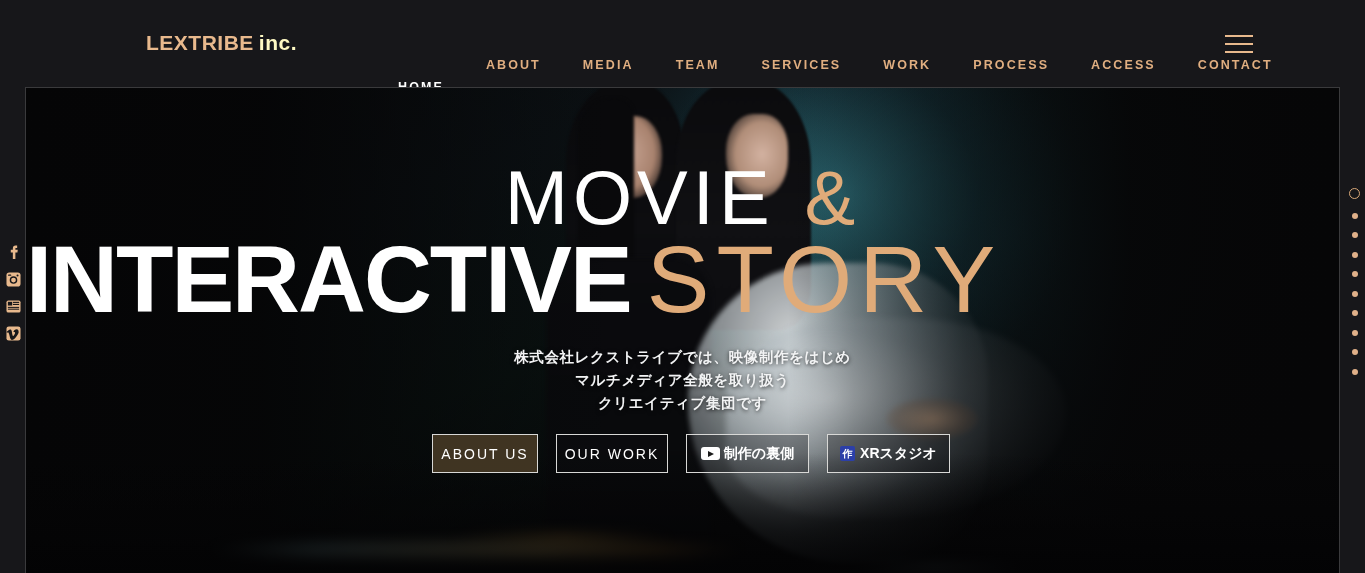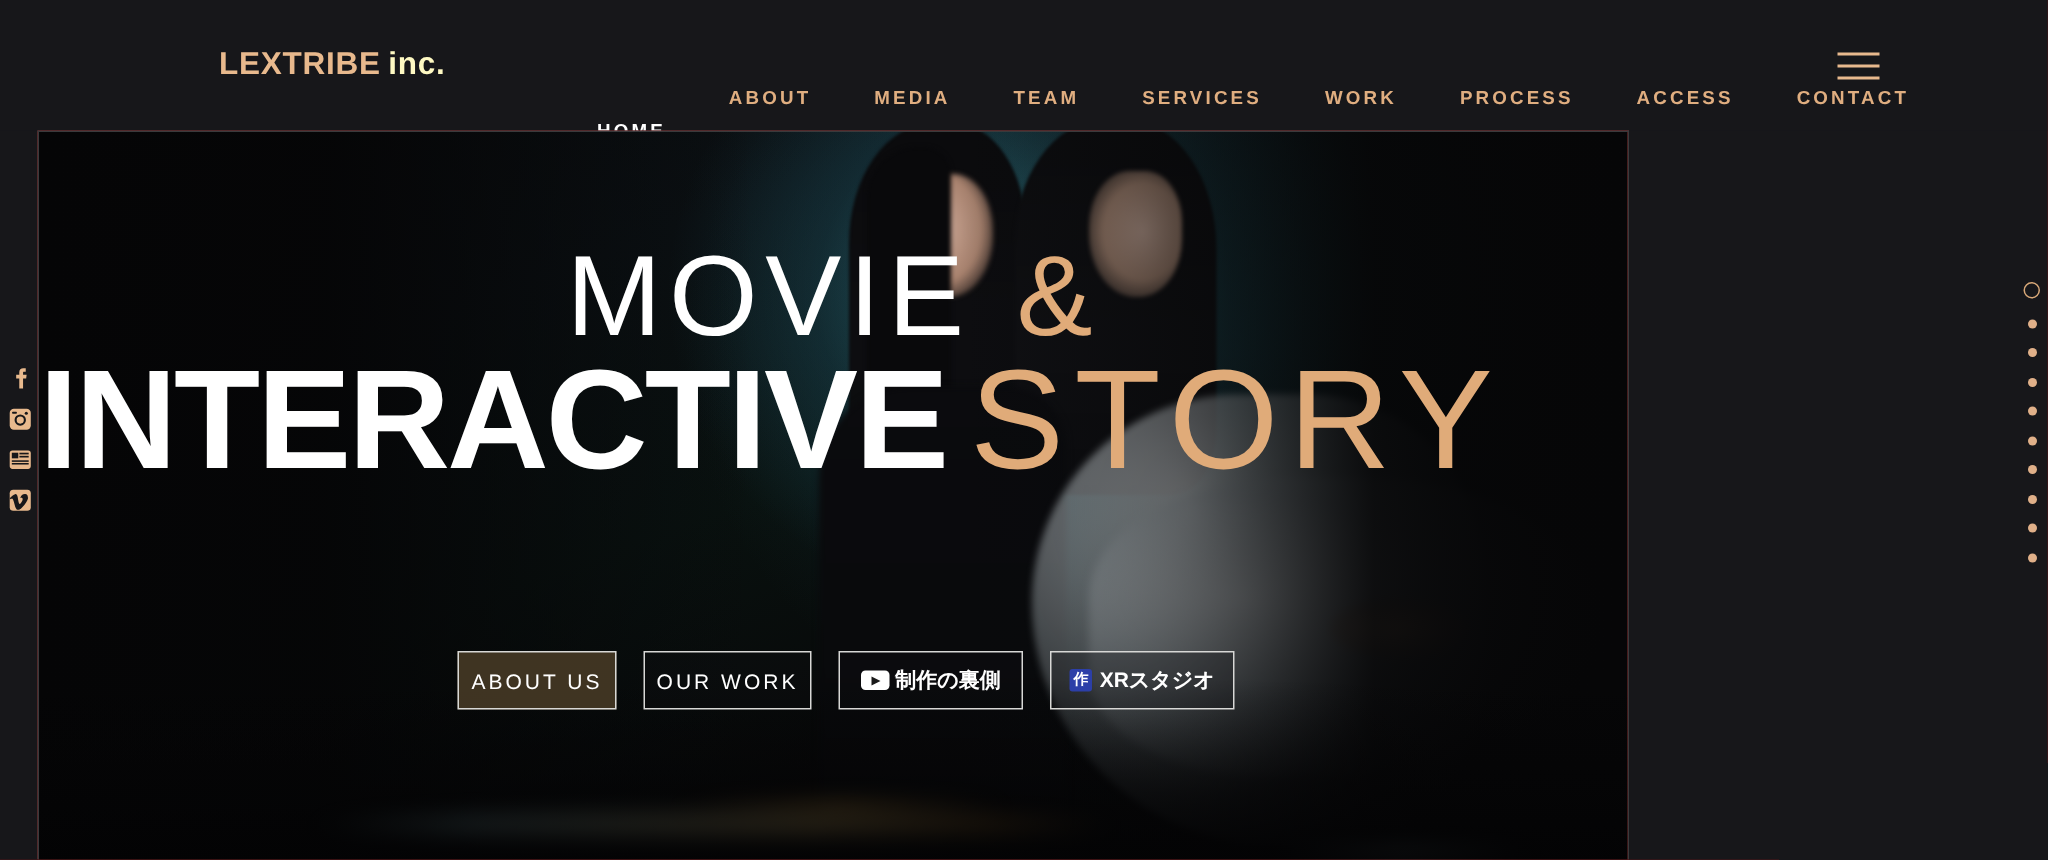--- a/index.html
+++ b/index.html
@@ -61,23 +61,23 @@
   }
   .dot { width: 6px; height: 6px; border-radius: 50%; background: #e0b089; cursor: pointer; }
   .dot.active {
     width: 11px; height: 11px; background: transparent;
     border: 1.3px solid #d8a878; border-radius: 50%;
   }
 
   
   #hero {
     position: absolute; left: 25px; top: 87px;
-    width: 1061px; height: 486px;
+    width: 1315px; height: 486px;
     border: 1px solid #3a3a3c; border-bottom: none;
-    overflow: hidden; background: #b91c1c;
+    overflow: hidden; background: #14532d;
   }
   #heroimg { position: absolute; inset: 0; }
 
   
   .bg-base {
     position: absolute; inset: 0;
     background:
       radial-gradient(ellipse 330px 300px at 62% 22%, rgba(60,145,160,0.65) 0%, rgba(30,80,95,0.35) 42%, rgba(8,14,18,0) 72%),
       radial-gradient(ellipse 520px 420px at 75% 30%, rgba(35,95,110,0.38) 0%, rgba(10,25,32,0) 70%),
       linear-gradient(160deg, #0a0c0e 0%, #0b1013 25%, #09110f 48%, #070708 72%, #060607 100%);
@@ -300,20 +300,25 @@
     </div>
 
     <div id="hero-copy">
       <div class="line-movie">
         <span class="movie">MOVIE</span><span class="amp">&amp;</span>
       </div>
       <div class="line-inter">
         <span class="inter">INTERACTIVE</span><span class="story">STORY</span>
       </div>
 
+      <div id="lead">
+        <div>株式会社レクストライブでは、映像制作をはじめ</div>
+        <div>マルチメディア全般を取り扱う</div>
+        <div>クリエイティブ集団です</div>
+      </div>
 
       <div id="ctas">
         <div class="cta filled about">
           <span>ABOUT US</span>
         </div>
         <div class="cta work">
           <span>OUR WORK</span>
         </div>
         <div class="cta ura">
           <span class="yt-ico">

